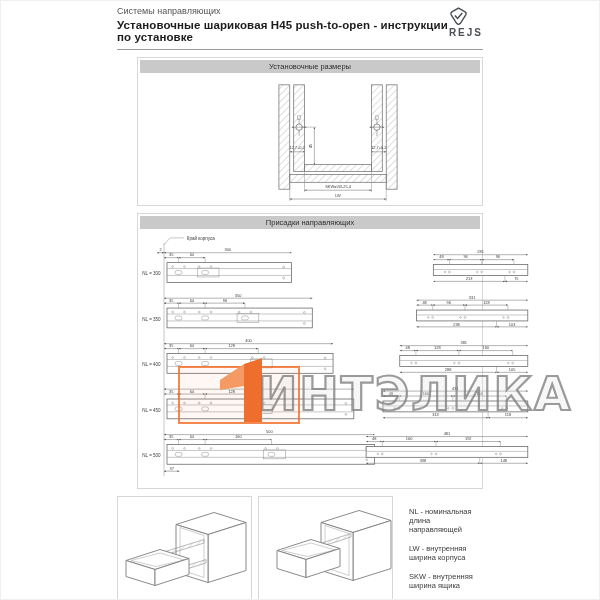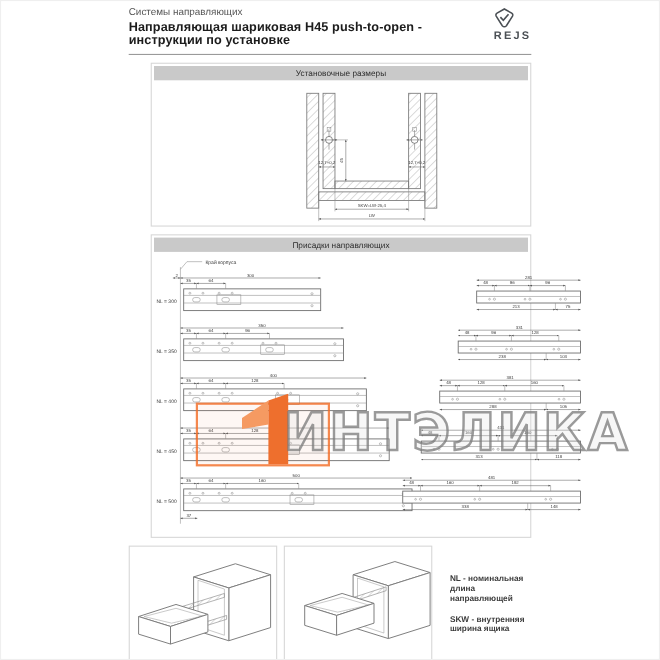--- a/index.html
+++ b/index.html
@@ -23,40 +23,40 @@
   .dl{stroke:#666;stroke-width:0.5;fill:none;}
   .dt{font-size:4px;fill:#3d3d3d;}
   .dt5{font-size:4.6px;fill:#3d3d3d;}
   .hatch{stroke:#7a7a7a;stroke-width:0.8;}
   .f{fill:#fff;stroke:#7d7d7d;stroke-width:0.9;stroke-linejoin:round;}
   .ft{fill:none;stroke:#9d9d9d;stroke-width:0.5;}
   
   .frow{display:flex;gap:6px;margin-top:0;}
   .fig{width:133px;height:103px;border:1px solid #d7d7d7;background:#fff;}
   .legend{flex:1;display:flex;flex-direction:column;justify-content:center;gap:10px;
-          padding-left:10px;font-size:7.5px;color:#3c3c3c;font-weight:bold;}
+          padding-left:10px;font-size:7.5px;color:#3c3c3c;}
   
   .wm{position:absolute;left:40px;top:146px;width:352px;height:72px;pointer-events:none;z-index:5;}
   .wm-box{position:absolute;left:0;top:6px;width:118px;height:54px;border:2px solid rgba(242,107,36,.8);
           background:rgba(242,107,36,.05);}
   .wm-one{position:absolute;left:40px;top:-6px;}
   .wm-text{position:absolute;left:80px;top:6px;font-size:47px;font-weight:bold;letter-spacing:2px;
            white-space:nowrap;color:rgba(225,225,225,.28);-webkit-text-stroke:2.2px rgba(122,122,122,.75);
            font-family:"DejaVu Sans",sans-serif;line-height:56px;}
 </style>
 </head>
 <body>
 
 <div class="page">
   <div class="content">
 
     <div class="hdr">
       <div>
         <div class="cat">Системы направляющих</div>
-        <div class="ttl">Направляющая шариковая H45 push-to-open - инструкции по установке</div>
+        <div class="ttl">Установочные шариковая H45 push-to-open - инструкции по установке</div>
       </div>
       <div class="brand">
         <svg width="19" height="19" viewBox="0 0 20 20">
           <path d="M10,1.2 L17,5.2 Q18.6,6.2 17.8,8 L12,17.2 Q10,19.4 8,17.2 L2.2,8 Q1.4,6.2 3,5.2 Z" fill="none" stroke="#4b5055" stroke-width="1.5"></path>
           <path d="M6.2,9 L9,12 L14,6.2" fill="none" stroke="#4b5055" stroke-width="1.6"></path>
         </svg>
         <div class="btx">REJS</div>
       </div>
     </div>
     <div class="rule"></div>
@@ -439,18 +439,19 @@
         <polygon class="f" points="62,24 94,34 94,82 62,72"></polygon>
         <polygon class="ft" points="66,27 90,35 90,77 66,69"></polygon>
         <polygon fill="url(#h3)" stroke="#8c8c8c" stroke-width="0.6" points="58,46 92,35 92,38.5 58,49.5"></polygon>
         <polygon class="f" points="18,52 52,41 81,50 47,61"></polygon>
         <polygon class="ft" points="23,52 52,44.5 76,51.5 48,58"></polygon>
         <polygon class="f" points="18,52 47,61 47,79 18,70"></polygon>
         <polygon class="f" points="47,61 81,50 81,68 47,79"></polygon>
       </svg>
       <div class="legend">
         <div>NL - номинальная длина направляющей</div>
+        <div>LW - внутренняя ширина корпуса</div>
         <div>SKW - внутренняя ширина ящика</div>
       </div>
     </div>
 
   </div>
 </div>
 
 </body></html>

